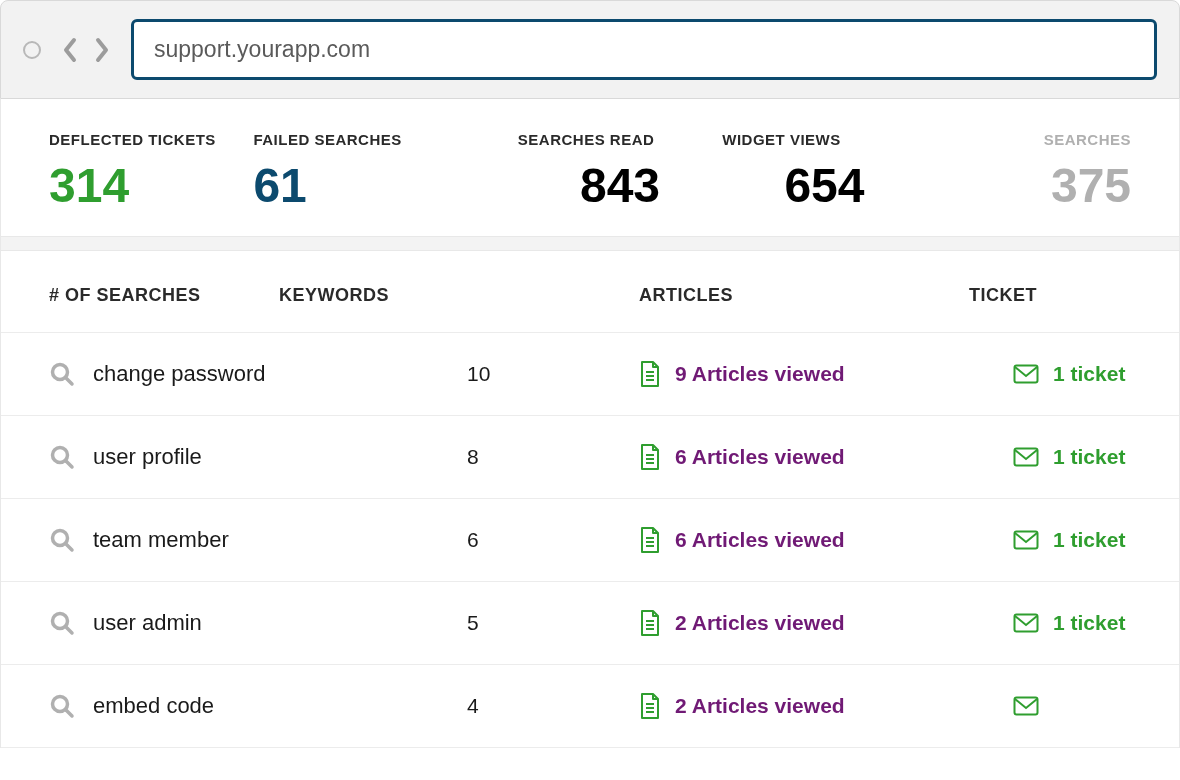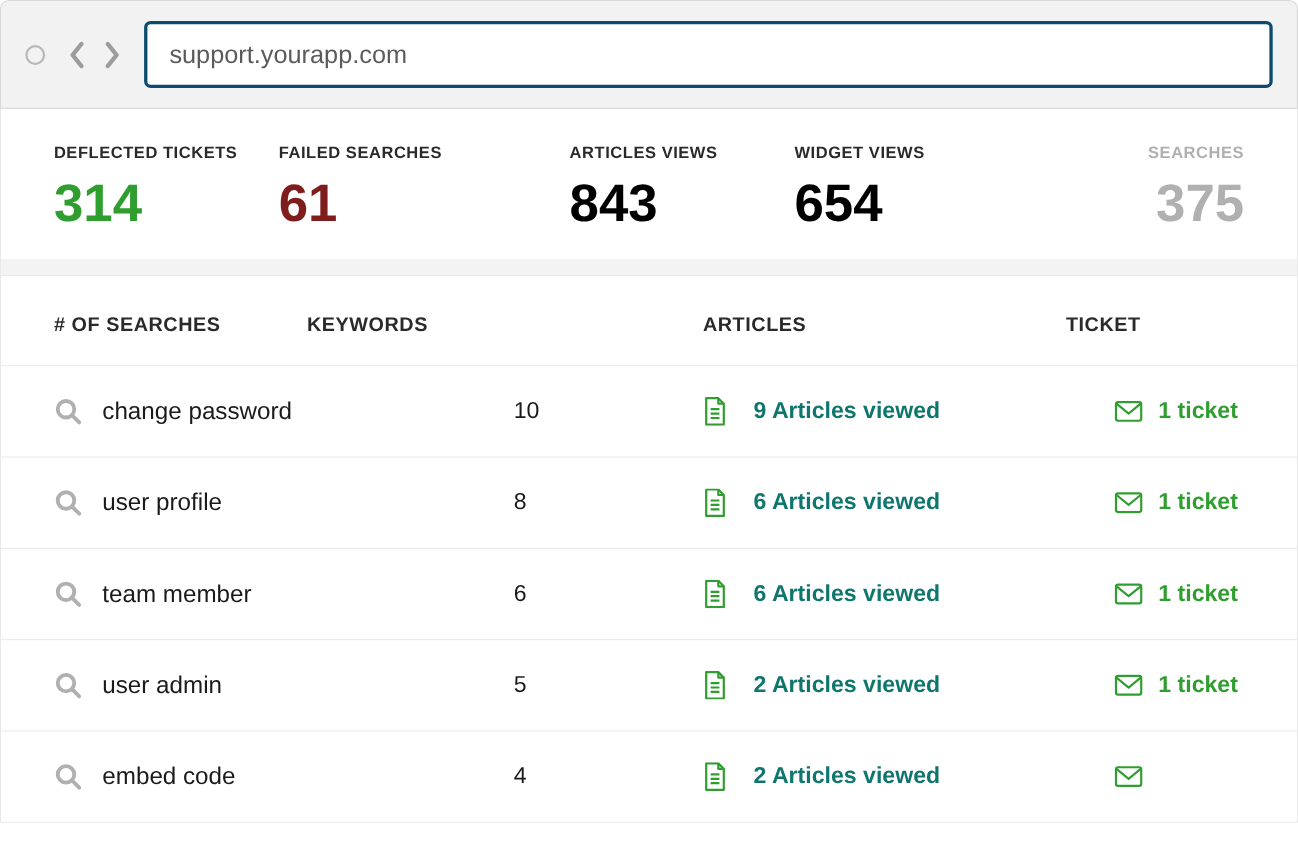--- a/index.html
+++ b/index.html
@@ -59,22 +59,22 @@
     color: #2a2a2a;
     margin-bottom: 14px;
   }
   .stat-label.dim { color: #b0b0b0; }
   .stat-value {
     font-size: 48px;
     font-weight: 800;
     line-height: 1;
   }
   .stat-value.green { color: #2f9e2f; }
-  .stat-value.red { color: #7f1d1d; }
-  .stat-value.black { color: #000; }
+  .stat-value.red { color: #0c4a6e; }
+  .stat-value.black { color: #000; text-align: center; }
   .stat-value.grey { color: #b0b0b0; }
   .gap-strip { height: 14px; background: #f3f3f3; border-bottom: 1px solid #e8e8e8; }
   .table-wrap { background: #fff; }
   .thead {
     display: flex;
     padding: 34px 48px 26px 48px;
     border-bottom: 1px solid #ececec;
   }
   .th {
     font-size: 18px;
@@ -88,21 +88,21 @@
   .col-tk { flex: 1; text-align: left; }
   .trow {
     display: flex;
     align-items: center;
     padding: 28px 48px;
     border-bottom: 1px solid #ececec;
   }
   .kw-cell { width: 360px; display: flex; align-items: flex-start; gap: 18px; }
   .kw-text { font-size: 22px; color: #1a1a1a; }
   .sc-cell { width: 230px; padding-left: 58px; font-size: 21px; color: #1a1a1a; font-weight: 500; }
-  .ar-cell { width: 330px; display: flex; align-items: center; gap: 24px; color: #0f766e; font-size: 21px; font-weight: 600; }
+  .ar-cell { width: 330px; display: flex; align-items: center; gap: 14px; color: #701a75; font-size: 21px; font-weight: 600; }
   .tk-cell { flex: 1; display: flex; align-items: center; gap: 14px; color: #2f9e2f; font-size: 21px; font-weight: 600; padding-left: 44px; }
   .icon { display: inline-flex; }
 </style>
 </head>
 <body>
 
 <div class="browser-chrome">
   <div class="window-dot"></div>
   <div class="nav-arrows">
     <div class="nav-arrow">
@@ -124,21 +124,21 @@
   <div class="stats-bar">
       <div class="stat">
         <div class="stat-label">DEFLECTED TICKETS</div>
         <div class="stat-value green">314</div>
       </div>
       <div class="stat">
         <div class="stat-label">FAILED SEARCHES</div>
         <div class="stat-value red">61</div>
       </div>
       <div class="stat">
-        <div class="stat-label">ARTICLES VIEWS</div>
+        <div class="stat-label">SEARCHES READ</div>
         <div class="stat-value black">843</div>
       </div>
       <div class="stat">
         <div class="stat-label">WIDGET VIEWS</div>
         <div class="stat-value black">654</div>
       </div>
       <div class="stat">
         <div class="stat-label dim">SEARCHES</div>
         <div class="stat-value grey">375</div>
       </div>

